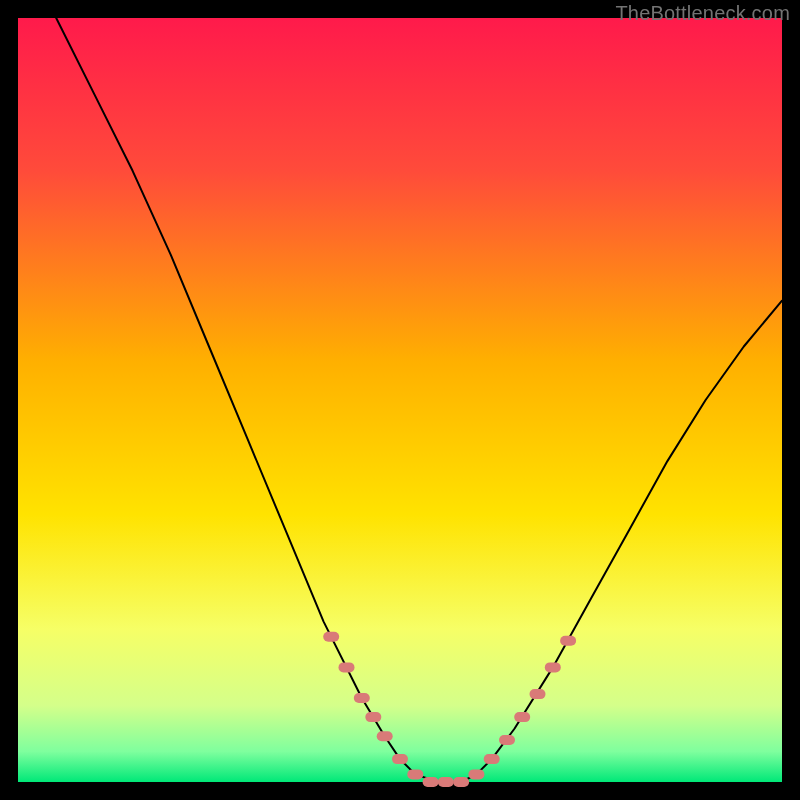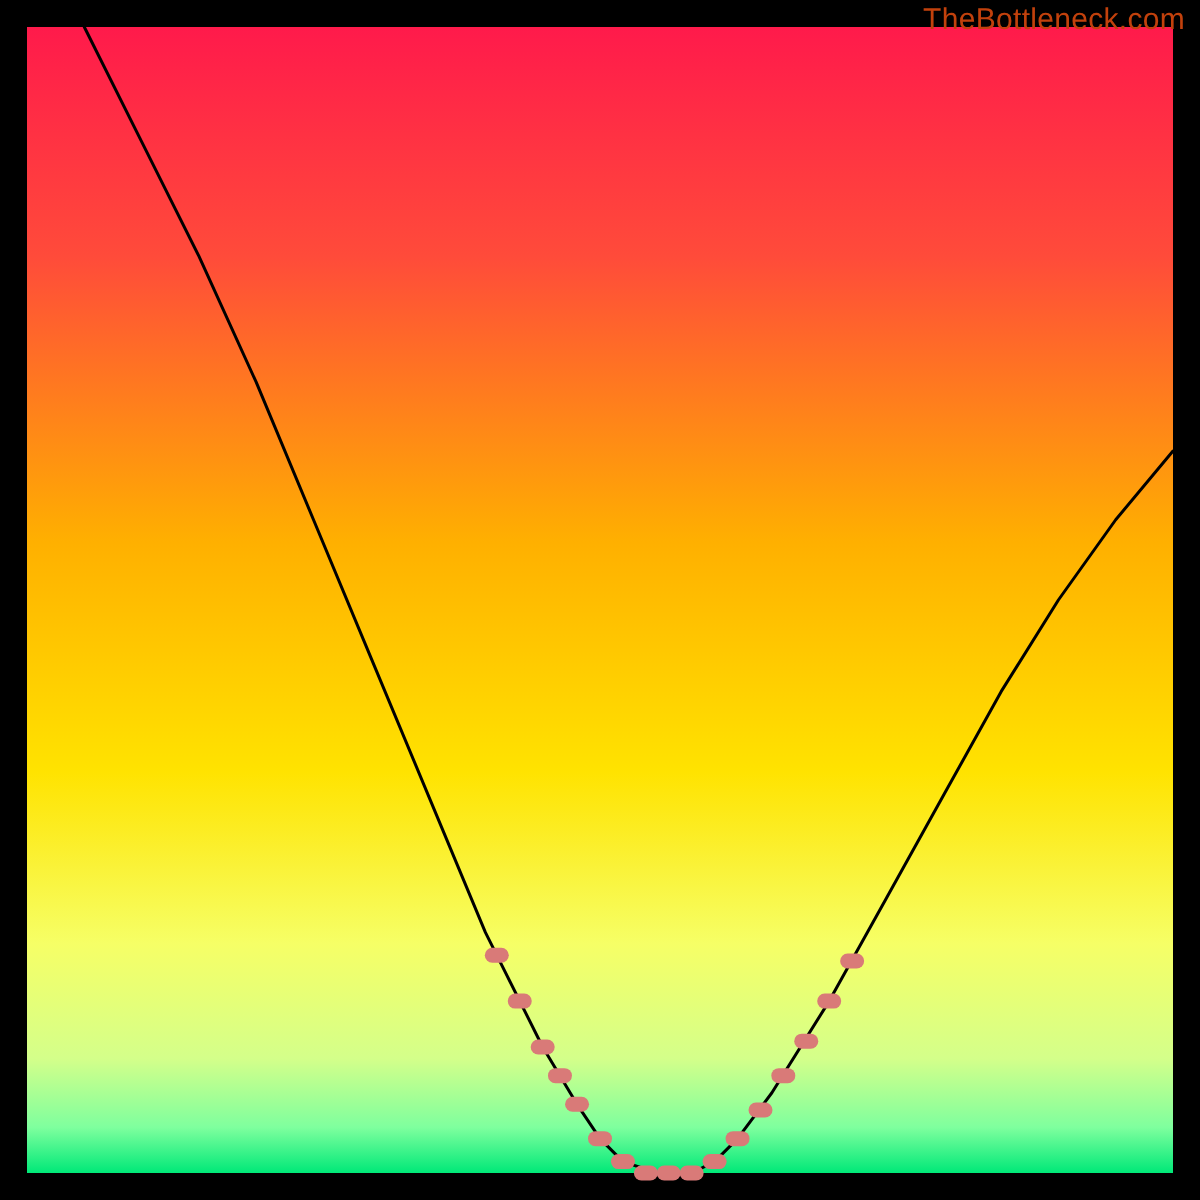--- a/index.html
+++ b/index.html
@@ -34,21 +34,21 @@
     height: 764px;
     overflow: visible;
   }
   .watermark {
     position: absolute;
     top: 2px;
     right: 10px;
     font-family: Arial, Helvetica, sans-serif;
     font-size: 20px;
     font-weight: 500;
-    color: #c2410c;
+    color: #737373;
     letter-spacing: 0.2px;
     user-select: none;
   }
 </style>
 </head>
 <body>
 
 <div class="frame">
   <div class="plot-bg" style="background: linear-gradient(rgb(255, 26, 75) 0%, rgb(255, 75, 58) 20%, rgb(255, 176, 0) 45%, rgb(255, 227, 0) 65%, rgb(246, 255, 102) 80%, rgb(212, 255, 138) 90%, rgb(127, 255, 158) 96%, rgb(0, 232, 120) 100%);"></div>
   <svg class="curve" viewBox="0 0 764 764" preserveAspectRatio="none">

